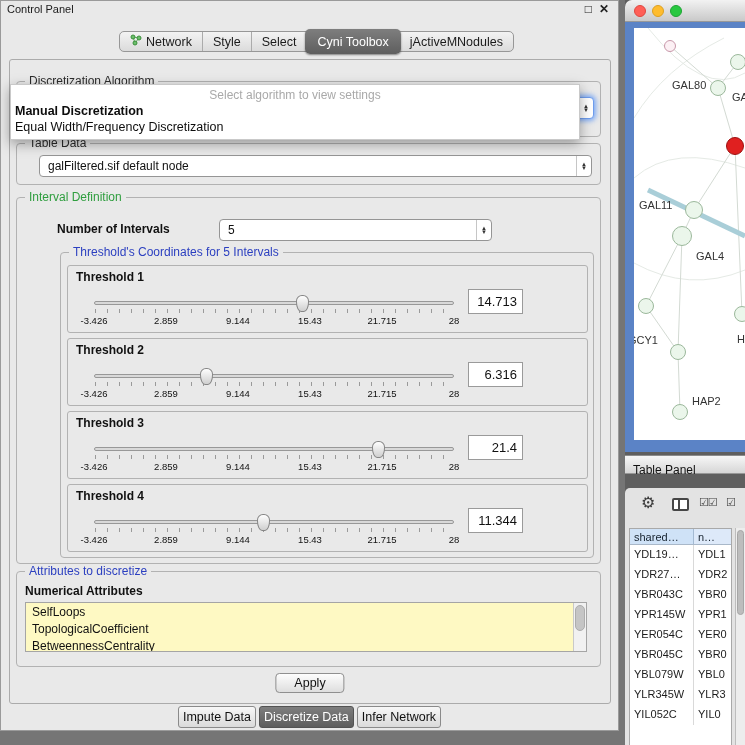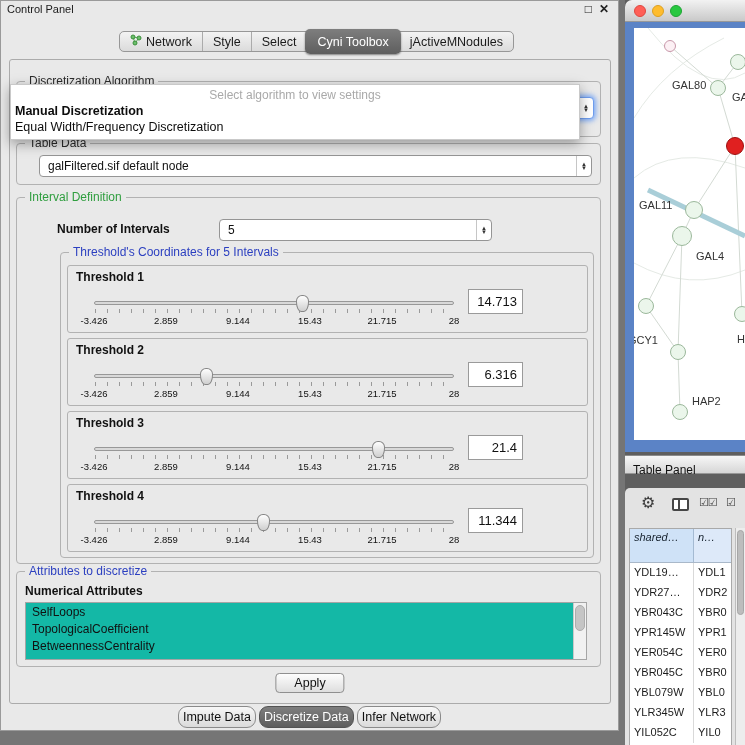--- a/index.html
+++ b/index.html
@@ -43,30 +43,30 @@
   .slider { position:absolute; left:26px; top:28px; width:360px; height:36px; }
   .groove { position:absolute; left:0; top:7px; width:100%; height:4px; background:#d9d9d9; border:1px solid #989898; border-radius:2px; }
   .ticks { position:absolute; left:1px; top:15px; width:358px; height:4px; background-image:repeating-linear-gradient(to right,#9a9a9a 0,#9a9a9a 1px,transparent 1px,transparent 12px); }
   .tick-labels { position:absolute; left:0; top:21px; width:100%; height:11px; }
   .tick-labels span { position:absolute; transform:translateX(-50%); font-size:9.5px; color:#111; white-space:nowrap; }
   .sthumb { position:absolute; top:1px; width:13px; height:17px; background:linear-gradient(#fefefe,#cfcfcf); border:1px solid #868686; border-radius:6px 6px 5px 5px / 6px 6px 10px 10px; }
 
   .numlabel { position:absolute; left:40px; top:24px; font-weight:bold; font-size:12px; color:#111; }
 
   .attrlabel { position:absolute; left:8px; top:12px; font-weight:bold; font-size:12px; color:#111; }
-  .listbox { position:absolute; left:8px; top:30px; width:562px; height:58px; background:#14b8a6; border:1px solid #a5a5a5; overflow:hidden; }
+  .listbox { position:absolute; left:8px; top:30px; width:562px; height:50px; background:#fef9c3; border:1px solid #a5a5a5; overflow:hidden; }
   .list-inner { position:absolute; left:0; top:0; right:13px; bottom:0; overflow:hidden; }
   .litem { font-size:12px; color:#111; padding:1px 6px 0; line-height:16px; white-space:nowrap; }
   .vscroll { position:absolute; right:0; top:0; bottom:0; width:13px; background:#f1f1f1; border-left:1px solid #c9c9c9; }
   .vthumb { position:absolute; left:1px; right:1px; top:2px; height:26px; background:#c5c5c5; border:1px solid #adadad; border-radius:5px; }
 
   .apply-btn { position:absolute; left:50%; transform:translateX(-50%); top:613px; padding:2px 18px; font-family:"Liberation Sans",sans-serif; font-size:12.5px; color:#111; background:linear-gradient(#fdfdfd,#dedede); border:1px solid #8f8f8f; border-radius:4px; }
 
   .bottom-tabs { position:absolute; left:0; top:705px; width:100%; display:flex; justify-content:center; gap:3px; }
-  .btab { font-size:12.5px; padding:3px 4px; border:1px solid #8a8a8a; border-radius:9px; background:linear-gradient(#f7f7f7,#dadada); color:#111; white-space:nowrap; }
+  .btab { font-size:12.5px; padding:3px 4px; border:1px solid #8a8a8a; border-radius:3px; background:linear-gradient(#f7f7f7,#dadada); color:#111; white-space:nowrap; }
   .btab.active { background:linear-gradient(#7e7e7e,#5d5d5d); color:#fff; border-color:#535353; }
 
   
   .right-panel { position:absolute; left:625px; top:0; width:120px; height:745px; background:#5f5f5f; }
   .net-window { position:absolute; left:0; top:0; width:120px; height:452px; }
   .net-titlebar { position:absolute; left:0; top:0; width:100%; height:22px; background:linear-gradient(#f2f2f2,#c9c9c9); border-top-left-radius:7px; border-bottom:1px solid #989898; }
   .light { position:absolute; top:5px; width:12px; height:12px; border-radius:50%; }
   .light.red { left:9px; background:#ff5f57; border:1px solid #df4740; }
   .light.yellow { left:27px; background:#febc2e; border:1px solid #dda021; }
   .light.green { left:45px; background:#28c840; border:1px solid #1ea534; }
@@ -80,21 +80,21 @@
 
   .table-window { position:absolute; left:0; top:488px; width:100%; bottom:0; background:#e3e3e3; border-top-left-radius:5px; overflow:hidden; }
   .tw-icon { position:absolute; color:#3c3c3c; }
   .gear { left:16px; top:5px; font-size:16px; }
   .colicon { left:47px; top:10px; width:17px; height:13px; border:2px solid #464646; background:linear-gradient(to right,#fff 4px,#464646 4px,#464646 6px,#fff 6px); border-radius:2px; }
   .checks { font-size:11px; letter-spacing:-1px; }
   .checks.c1 { left:74px; top:8px; }
   .checks.c2 { left:101px; top:8px; width:18px; overflow:hidden; }
 
   .dtable { position:absolute; left:4px; top:40px; width:103px; bottom:0; background:#fff; border:1px solid #a9a9a9; border-bottom:none; overflow:hidden; }
-  .dhead { display:flex; height:34px; border-bottom:1px solid #a9b8c9;font-style:italic; }
+  .dhead { display:flex; height:16px; border-bottom:1px solid #a9b8c9; }
   .hcell { font-size:11px; padding:2px 4px; color:#16222e; overflow:hidden; white-space:nowrap; }
   .hcell.h1 { width:64px; background:#cfe2f7; border-right:1px solid #a4bad2; }
   .hcell.h2 { flex:1; background:#dde9f9; }
   .drow { display:flex; height:20px; }
   .dcell { font-size:11px; padding:3px 4px 0; color:#1c1c1c; overflow:hidden; white-space:nowrap; }
   .dcell.c1 { width:64px; border-right:1px solid #d9d9d9; }
   .dcell.c2 { flex:1; }
   .tp-scroll { position:absolute; right:0; top:40px; bottom:0; width:10px; background:#ededed; border-left:1px solid #bdbdbd; }
   .tp-thumb { position:absolute; left:1px; right:1px; top:2px; height:85px; background:#bdbdbd; border:1px solid #a6a6a6; border-radius:4px; }
 </style>

